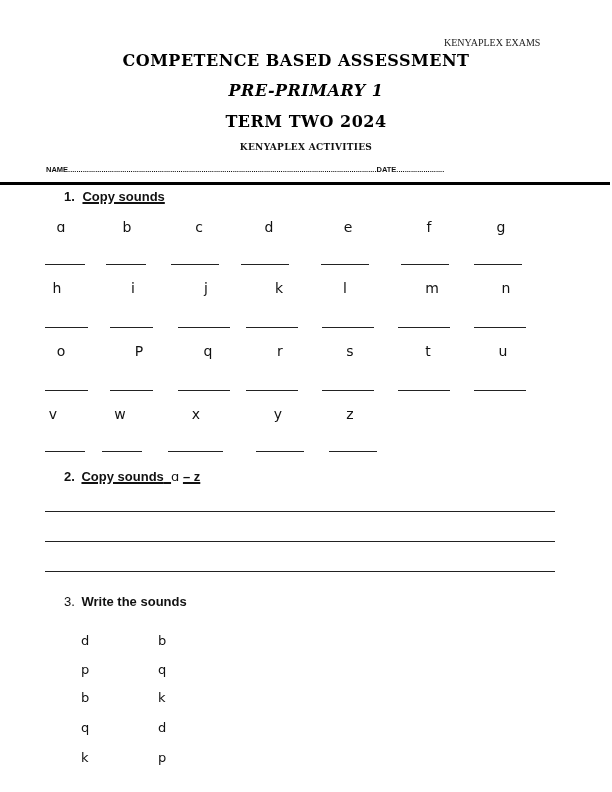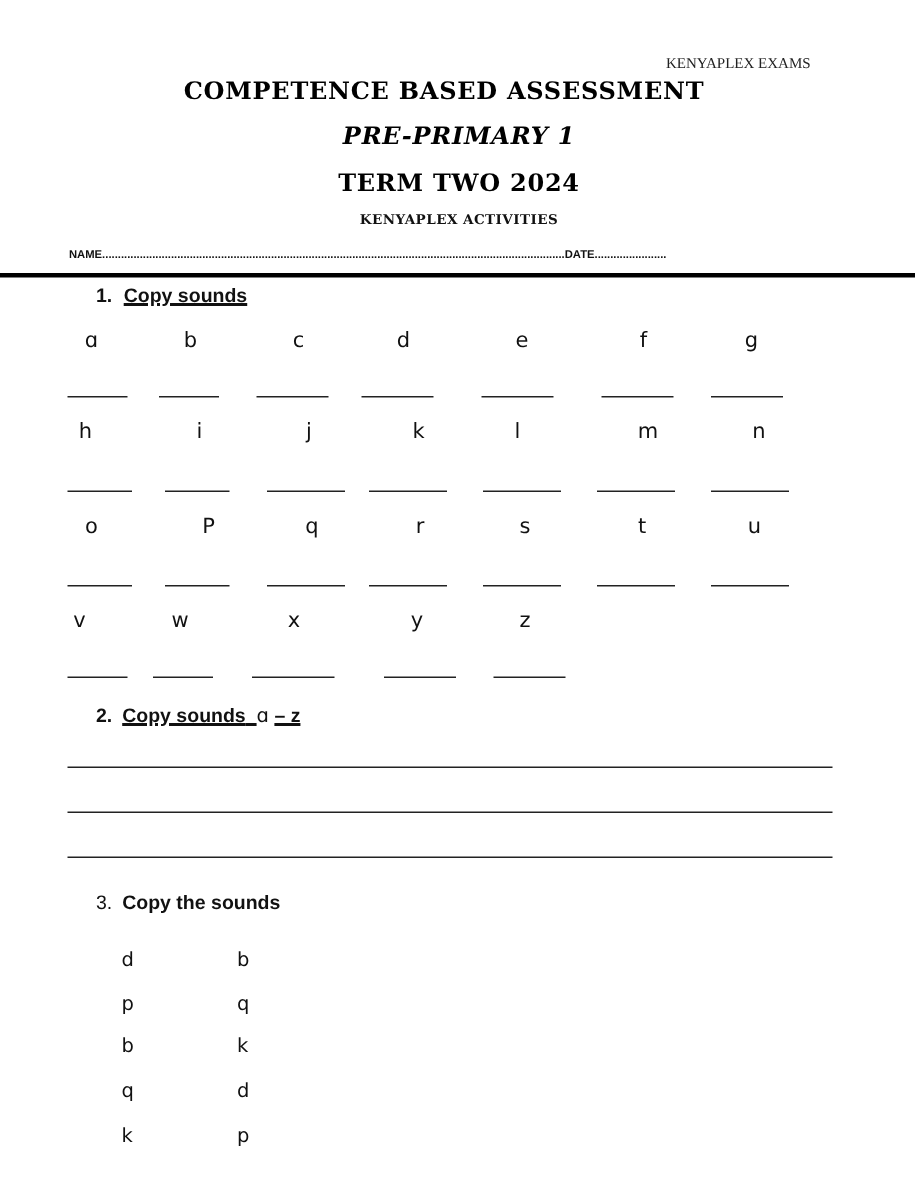--- a/index.html
+++ b/index.html
@@ -102,21 +102,21 @@
   <span class="u">– z</span>
 </div>
 <div id="s2">
     <div class="wline" style="top: 511px;"></div>
     <div class="wline" style="top: 541px;"></div>
     <div class="wline" style="top: 571px;"></div>
   </div>
 
 <div class="abs heading-n" style="left:64px; top:594px;">
   <span>3.</span>
-  <span class="u heading" style="margin-left:3px;">Copy the sounds</span>
+  <span class="u heading" style="margin-left:3px;">Write the sounds</span>
 </div>
 <div id="s3">
     <div class="abs mletter" style="left: 81px; top: 633px;">d</div>
     <div class="abs mletter" style="left: 158px; top: 633px;">b</div>
     <div class="abs mletter" style="left: 81px; top: 662px;">p</div>
     <div class="abs mletter" style="left: 158px; top: 662px;">q</div>
     <div class="abs mletter" style="left: 81px; top: 690px;">b</div>
     <div class="abs mletter" style="left: 158px; top: 690px;">k</div>
     <div class="abs mletter" style="left: 81px; top: 720px;">q</div>
     <div class="abs mletter" style="left: 158px; top: 720px;">d</div>

